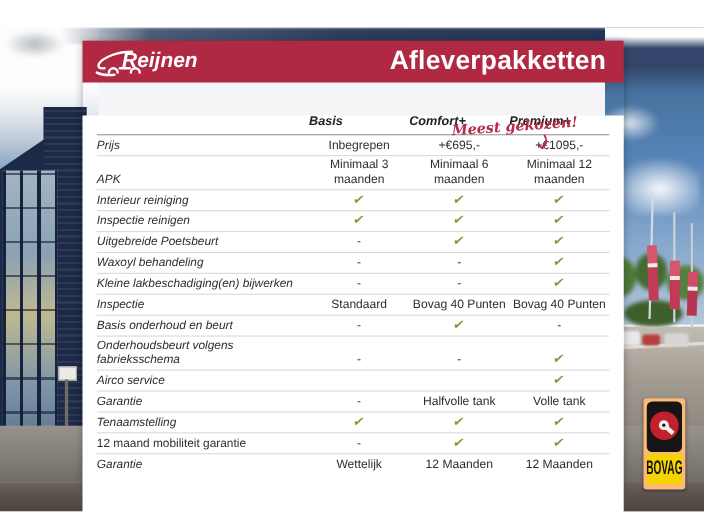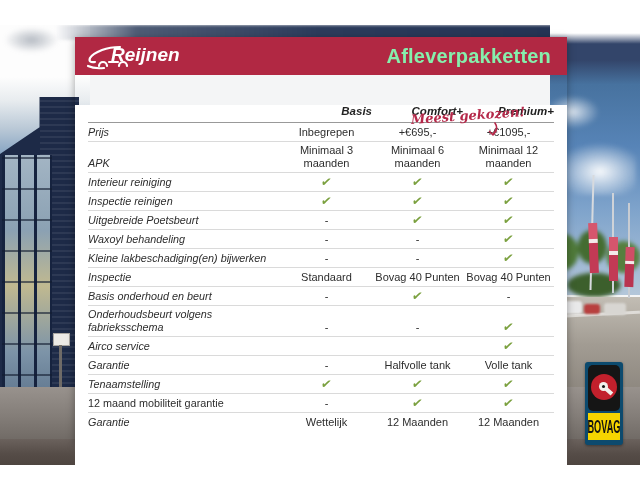--- a/index.html
+++ b/index.html
@@ -53,48 +53,48 @@
   .car2{right:40px;top:279px;width:16px;height:10px;background:#b8403f;}
   .car3{right:14px;top:278px;width:22px;height:12px;background:#d8d6d2;}
   .sign{left:53px;top:308px;width:15px;height:11px;background:#eceae6;border:1px solid #aaa7a2;}
   .signpole{left:59px;top:320px;width:3px;height:52px;background:#6f6b67;}
   .pav{left:0;right:0;bottom:26px;height:52px;
     background:linear-gradient(180deg,#98928d 0,#847e79 55%,#716b66 100%);}
   .road-dark{left:0;right:0;bottom:0;height:26px;
     background:linear-gradient(180deg,#6b625d 0,#564d48 55%,#4e4540 100%);}
 
   
-  .bovag{position:absolute;left:585px;top:362px;width:38px;height:83px;background:#0c4a6e;
+  .bovag{position:absolute;left:585px;top:362px;width:38px;height:83px;background:#fdba74;
     border-radius:3px;box-shadow:0 1px 3px rgba(0,0,0,.4);padding:3px 3px;box-sizing:border-box;z-index:5;}
   .bovag-top{position:relative;width:32px;height:46px;background:#151515;border-radius:5px;overflow:hidden;}
   .bovag-disc{position:absolute;left:3px;top:9px;width:26px;height:26px;border-radius:50%;background:#c2202c;}
   .bovag-key{position:absolute;left:13px;top:19px;width:14px;height:4px;background:#f2f0ec;transform:rotate(42deg);transform-origin:2px 2px;}
   .bovag-hub{position:absolute;left:11px;top:17px;width:9px;height:9px;border-radius:50%;background:#f2f0ec;}
   .bovag-hubdot{position:absolute;left:14px;top:20px;width:3px;height:3px;border-radius:50%;background:#151515;}
   .bovag-strip{margin-top:2px;width:32px;height:27px;background:#f5d400;display:flex;align-items:center;justify-content:center;}
   .bovag-strip span{font-size:10px;font-weight:bold;color:#111;transform:scaleY(1.8) scaleX(.92);letter-spacing:0;}
 
   
   .card{position:absolute;left:75px;top:37px;width:492px;height:406px;z-index:2;
     box-shadow:0 2px 8px rgba(0,0,0,.35);}
   .card-header{height:38px;background:#b12843;display:flex;align-items:center;padding:0 16px 0 10px;box-sizing:border-box;}
   .brand{display:flex;align-items:center;gap:0;color:#fff;}
   .brand svg{display:block;}
-  .card-title{margin-left:auto;color:#86efac;font-weight:bold;font-size:20px;letter-spacing:.2px;}
+  .card-title{margin-left:auto;color:#ffffff;font-weight:bold;font-size:24px;letter-spacing:.2px;}
   .card-body{position:relative;background:#ffffff;height:368px;box-sizing:border-box;padding:0 13px;}
 
   .annotation{position:absolute;top:3px;right:14px;width:170px;text-align:center;
     color:#b5294a;font-family:"DejaVu Serif", serif;font-style:italic;font-size:13px;
     transform:rotate(-4deg);font-weight:bold;}
   .arrow{position:absolute;top:17px;right:66px;}
 
   .tbl{margin-top:30px;}
   .thead{display:flex;align-items:flex-end;border-bottom:1px solid #999;padding-bottom:4px;line-height:13px;}
   .thead .lbl-spacer{flex:1 1 auto;}
-  .thead .hcell{flex:0 0 91px;text-align:right;font-size:11.5px;font-weight:bold;font-style:italic;color:#222;}
+  .thead .hcell{flex:0 0 91px;text-align:left;font-size:11.5px;font-weight:bold;font-style:italic;color:#222;}
   .trow{display:flex;align-items:flex-end;border-bottom:1px solid #dadada;padding:2px 0;min-height:14px;line-height:13px;}
   .trow:last-child{border-bottom:none;}
   .trow .lbl{flex:1 1 auto;font-size:10.8px;font-style:italic;color:#2d2d2d;padding-right:4px;}
   .trow .lbl.upright{font-style:normal;}
   .trow .cell{flex:0 0 91px;text-align:center;font-size:11px;color:#2d2d2d;}
   .check{color:#7aa03e;font-size:12px;display:inline-block;transform:skewX(-10deg);}
 </style>
 </head>
 <body>
 

